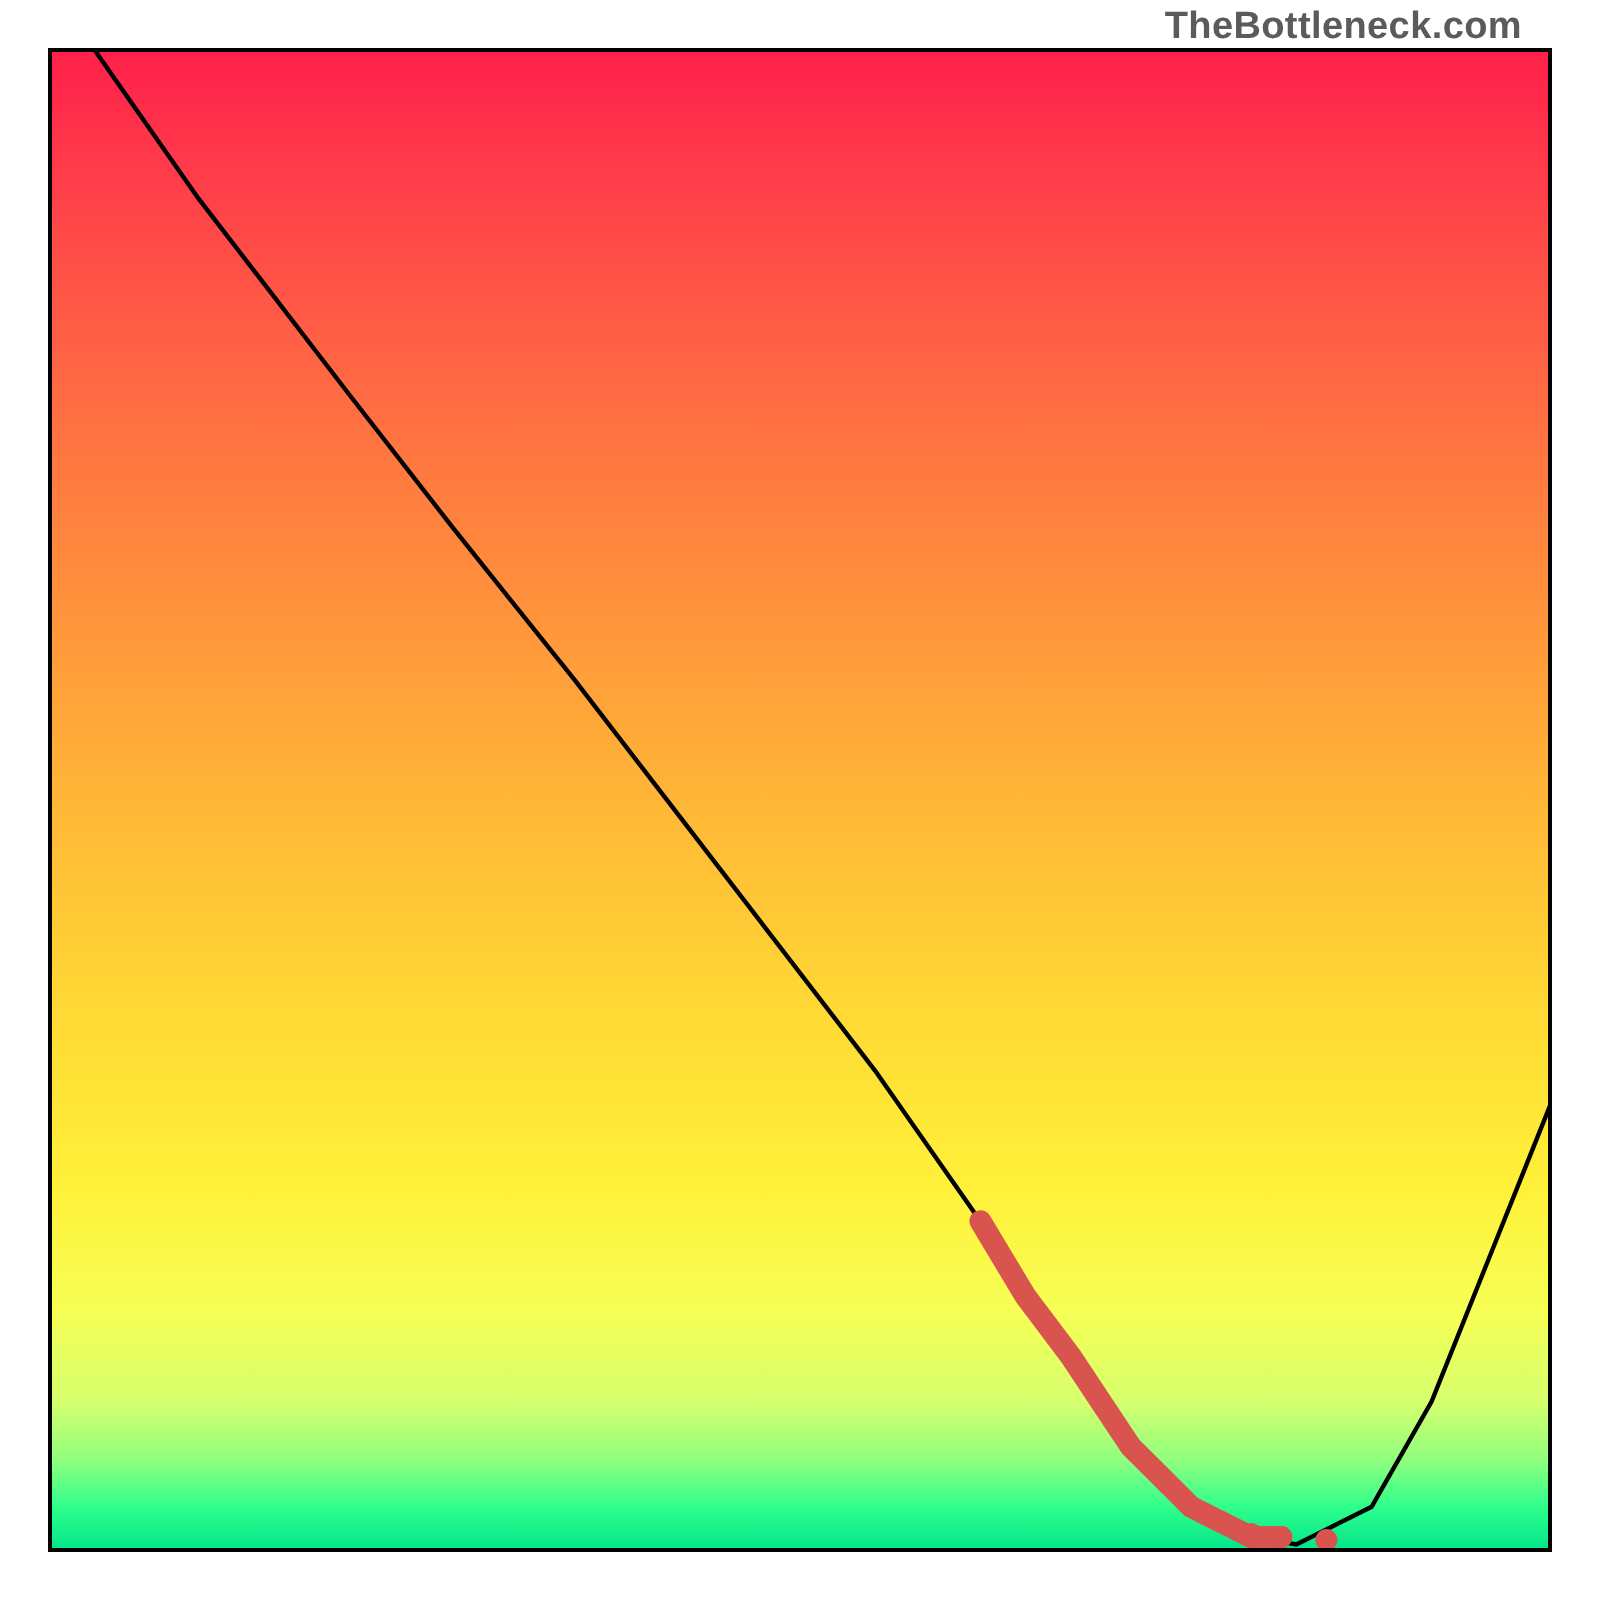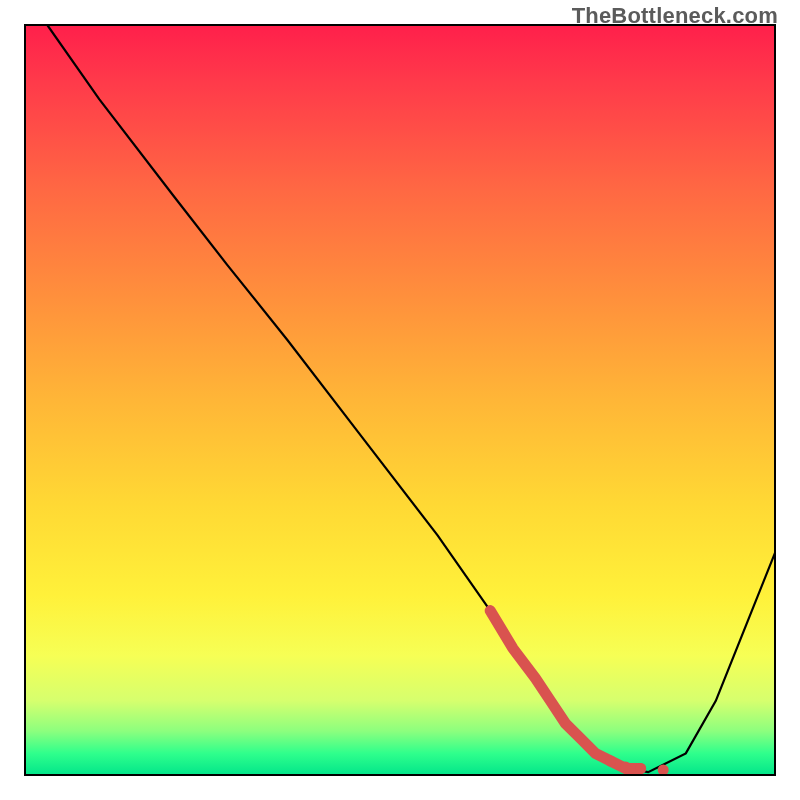--- a/index.html
+++ b/index.html
@@ -59,22 +59,22 @@
   .svg-layer {
     position: absolute;
     left: 0;
     top: 0;
     width: 100%;
     height: 100%;
   }
   .watermark {
     position: absolute;
     top: 3px;
-    right: 22px;
-    font-size: 22px;
+    right: 39px;
+    font-size: 19px;
     font-weight: 600;
     color: #5b5b5b;
     letter-spacing: 0.2px;
   }
 </style>
 </head>
 <body>
 
 <div class="container">
 

